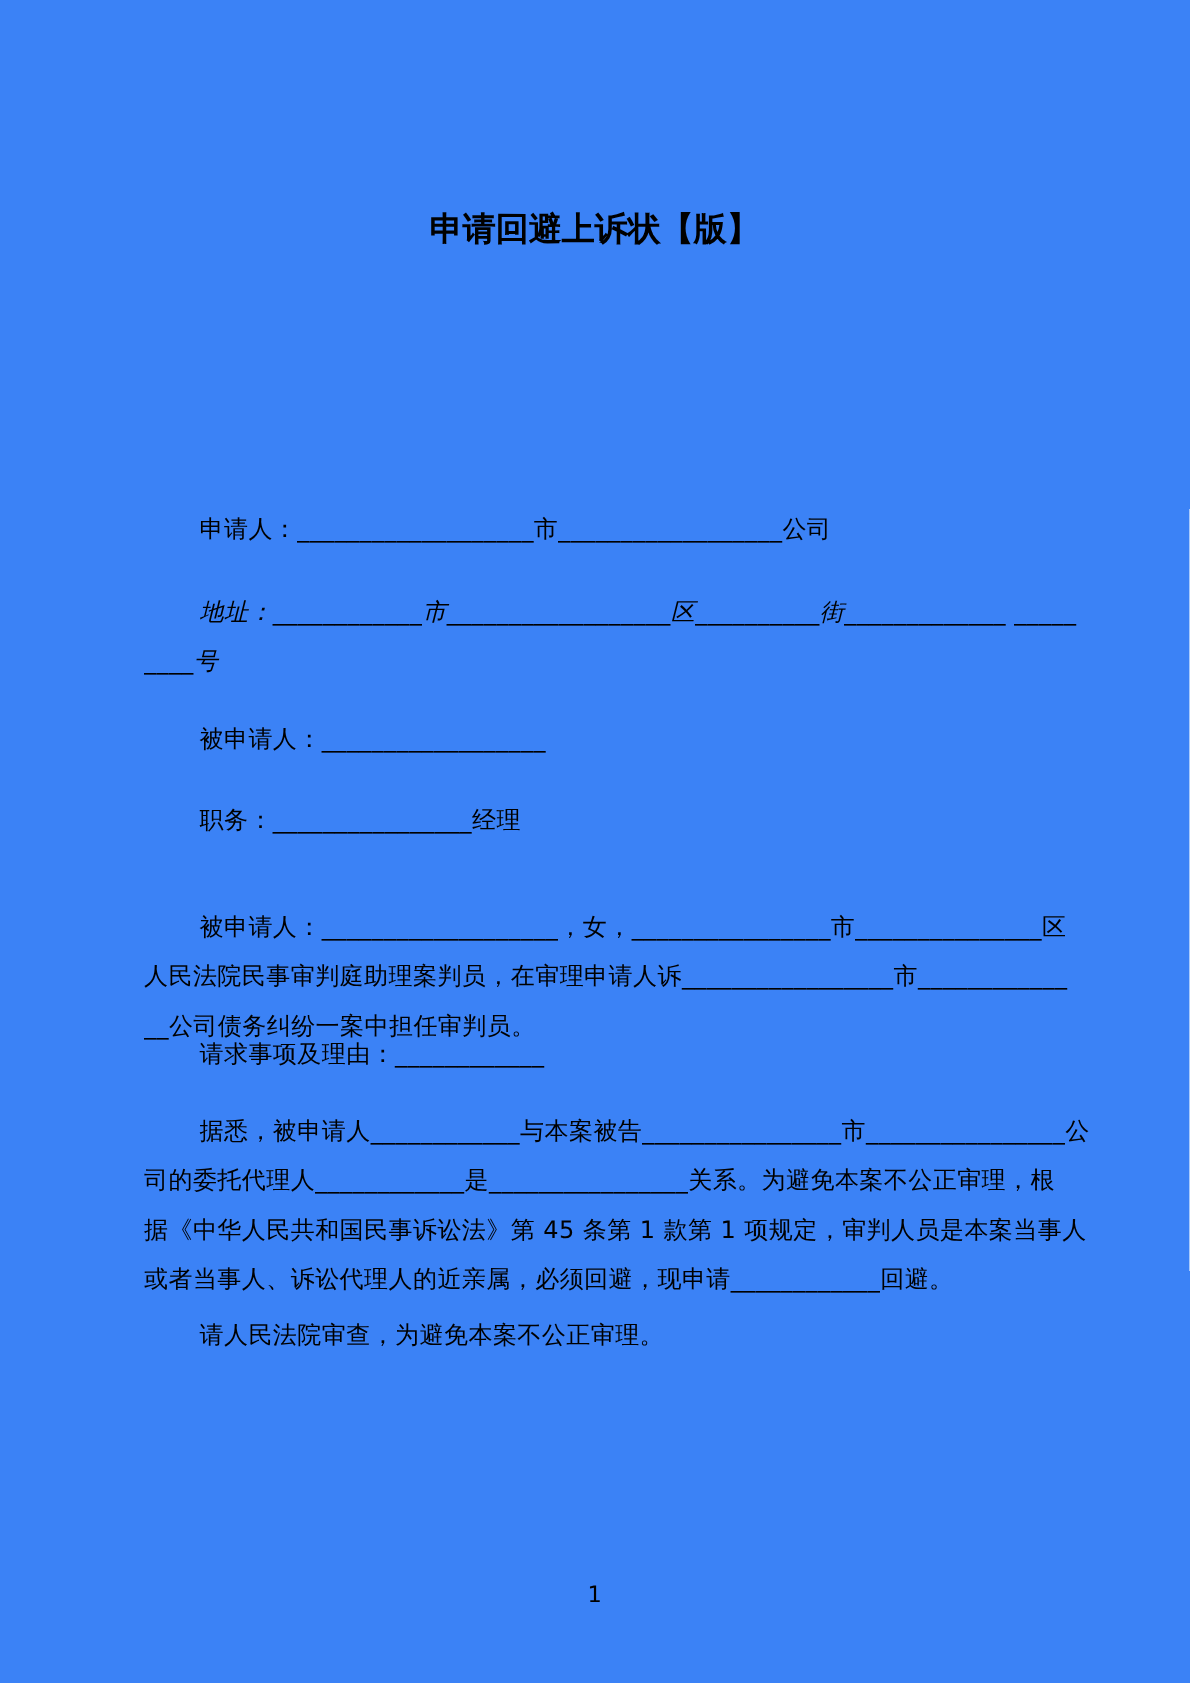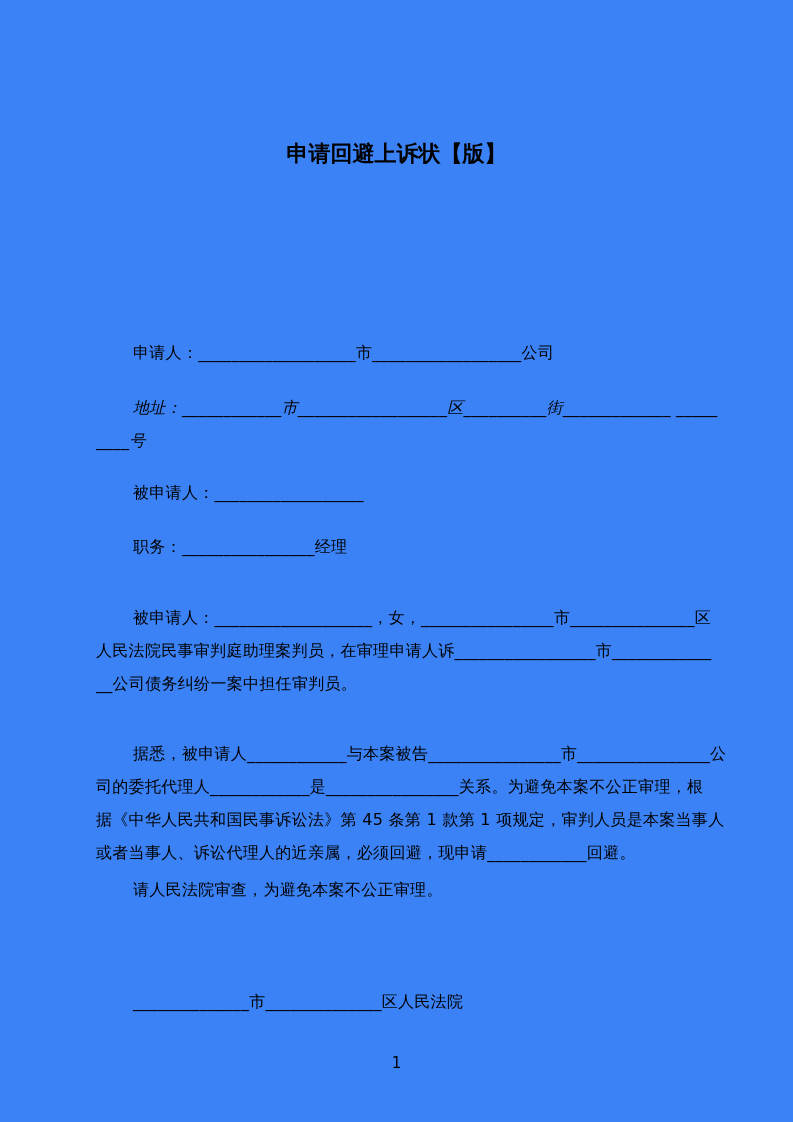--- a/index.html
+++ b/index.html
@@ -74,26 +74,26 @@
 ____号</div>
 
   <div class="para pos-legalrep">被申请人：__________________</div>
 
   <div class="para pos-position">职务：________________经理</div>
 
   <div class="para pos-respondent">被申请人：___________________，女，________________市_______________区
 人民法院民事审判庭助理案判员，在审理申请人诉_________________市____________
 __公司债务纠纷一案中担任审判员。</div>
 
+  <div class="para pos-reqlabel">请求事项及理由：____________</div>
 
   <div class="para pos-reason">据悉，被申请人____________与本案被告________________市________________公
 司的委托代理人____________是________________关系。为避免本案不公正审理，根
 据《中华人民共和国民事诉讼法》第 45 条第 1 款第 1 项规定，审判人员是本案当事人
 或者当事人、诉讼代理人的近亲属，必须回避，现申请____________回避。</div>
 
   <div class="para pos-request">请人民法院审查，为避免本案不公正审理。</div>
 
 
-  <div class="para pos-court">______________市______________区人民法院</div>
 
   <div class="footer-pagenum">1</div>
 
 </div>
 
 </body></html>

